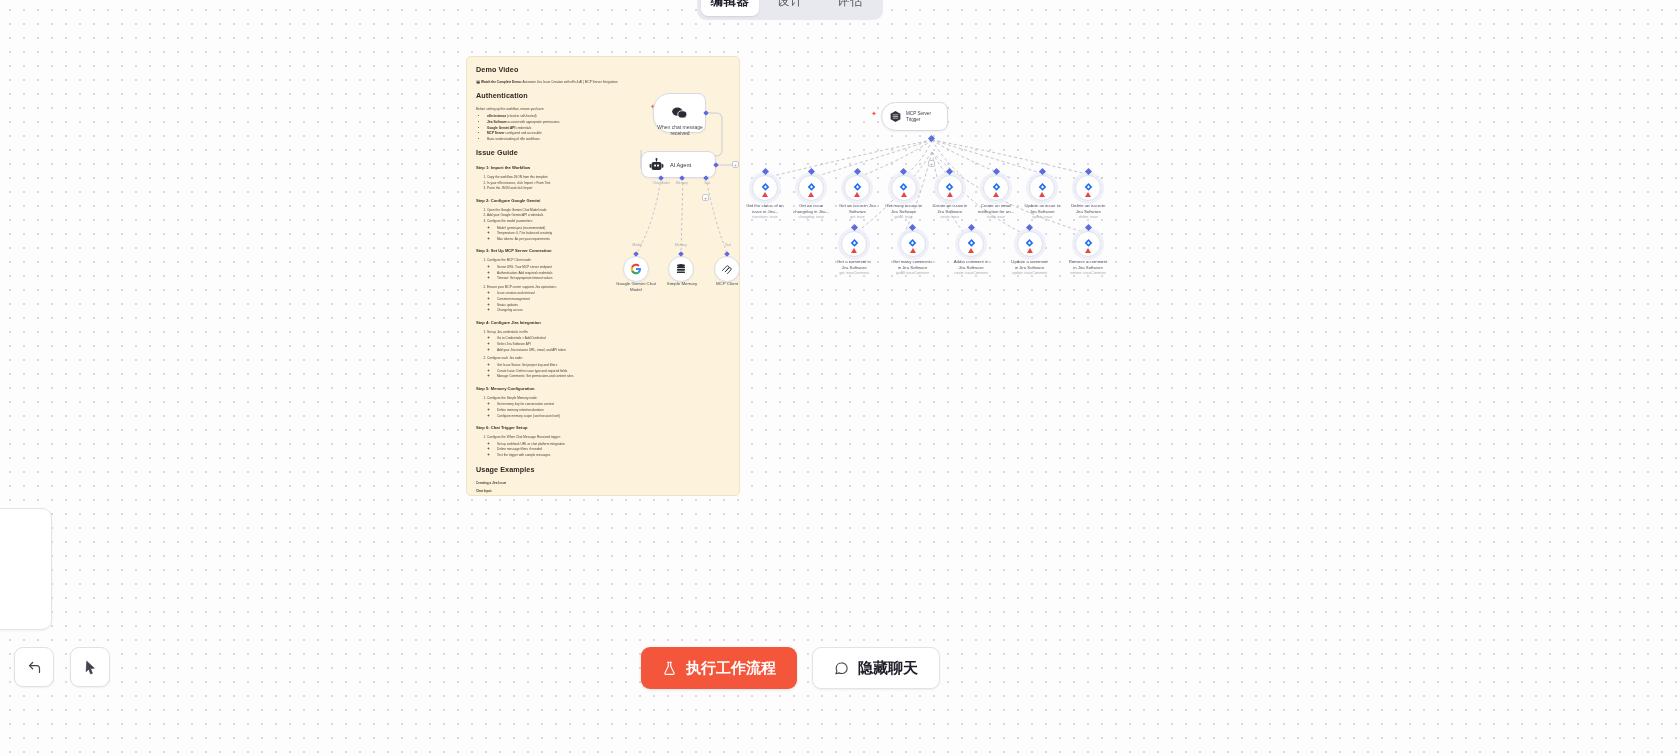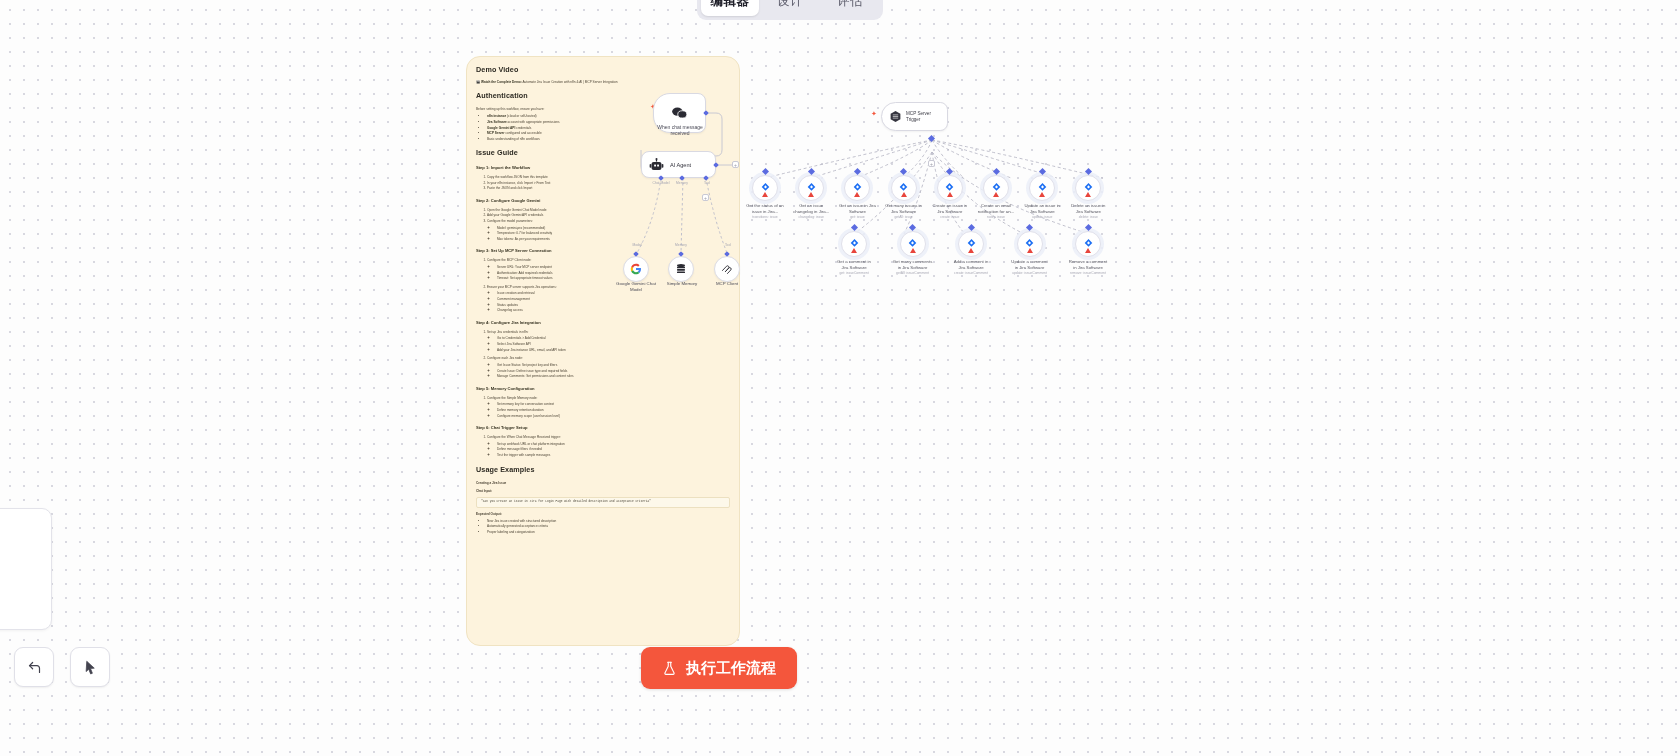--- a/index.html
+++ b/index.html
@@ -103,24 +103,24 @@
     background: #ffffff;
     color: #20202c;
     border: 1px solid #e2e2ea;
     box-shadow: 0 1px 2px rgba(0,0,0,.06);
   }
 
   
   .doc {
     position: absolute;
     left: 466px; top: 56px;
-    width: 274px; height: 590px;
+    width: 274px; height: 440px;
     background: #fdf3dd;
     border: 1px solid #f0e3c2;
-    border-radius: 14px;
+    border-radius: 5px;
     padding: 8px 9px 10px 9px;
     overflow: hidden;
     font-size: 3.1px;
     line-height: 1.45;
     color: #4b4334;
   }
   .doc h2 {
     font-size: 7.2px;
     font-weight: 700;
     color: #2d2a22;
@@ -318,20 +318,26 @@
     </svg>
   </div>
 
   <div class="action-bar">
     <div class="btn btn-primary">
       <svg width="15" height="15" viewBox="0 0 24 24" fill="none" stroke="#ffffff" stroke-width="1.8" stroke-linecap="round" stroke-linejoin="round">
         <path d="M9 2h6"></path>
           <path d="M10 2v6.5L4.8 19a1.6 1.6 0 0 0 1.4 2.4h11.6A1.6 1.6 0 0 0 19.2 19L14 8.5V2"></path>
       </svg>
       <span>执行工作流程</span>
+    </div>
+    <div class="btn btn-secondary">
+      <svg width="15" height="15" viewBox="0 0 24 24" fill="none" stroke="#43434f" stroke-width="1.8" stroke-linecap="round" stroke-linejoin="round">
+        <path d="M21 11.5a8.4 8.4 0 0 1-9 8.4 9 9 0 0 1-3.9-.9L3 20.5l1.6-4.7A8.4 8.4 0 0 1 3.6 11 8.4 8.4 0 0 1 12 3a8.4 8.4 0 0 1 9 8.5z"></path>
+      </svg>
+      <span>隐藏聊天</span>
     </div>
   </div>
 
   <div class="doc">
     <h2>Demo Video</h2>
     <p class="vidline">
       <span class="ic">🎬</span>
       <b>Watch the Complete Demo:</b><span> Automate Jira Issue Creation with n8n &amp; AI | MCP Server Integration</span>
     </p>
 

